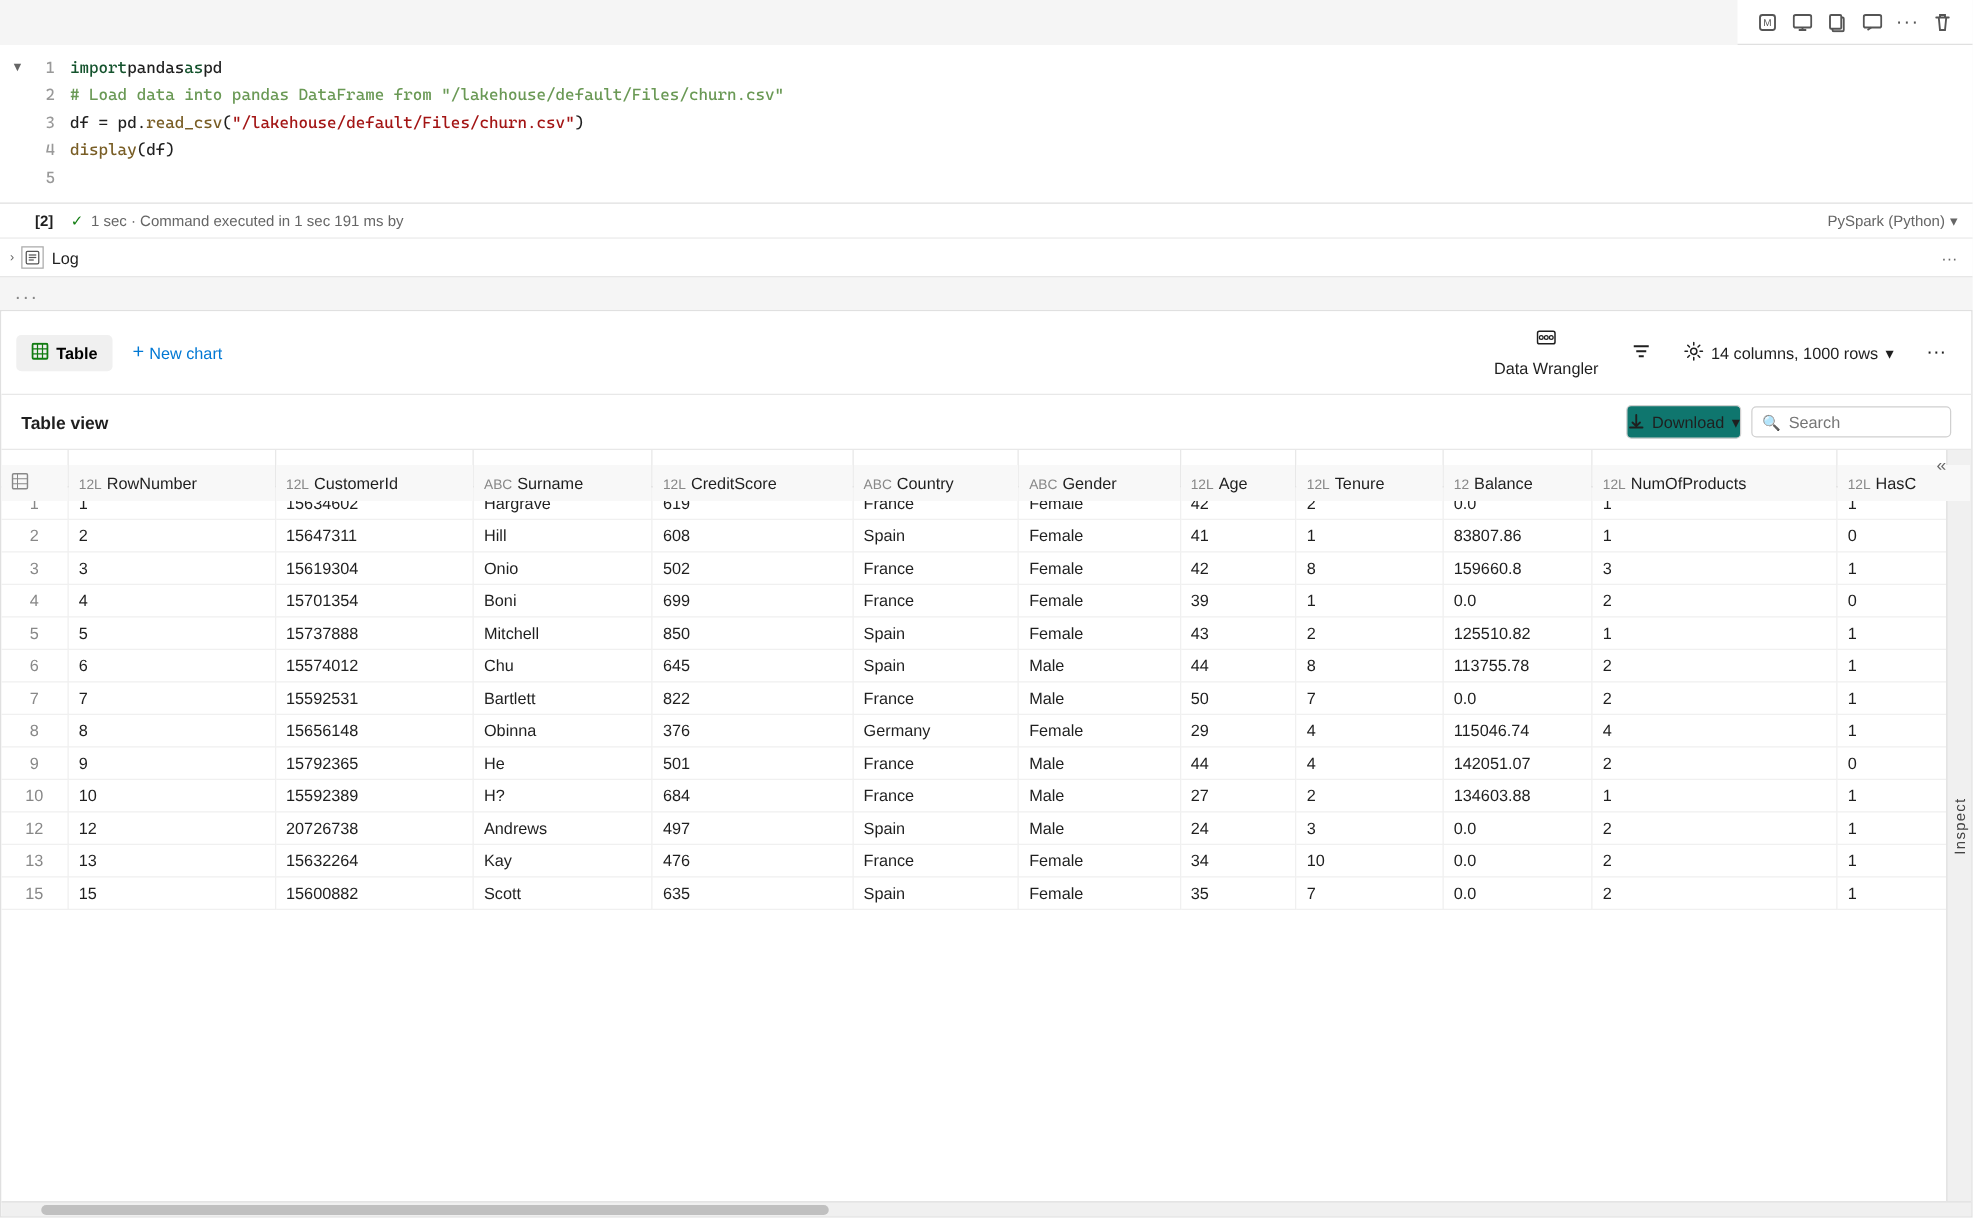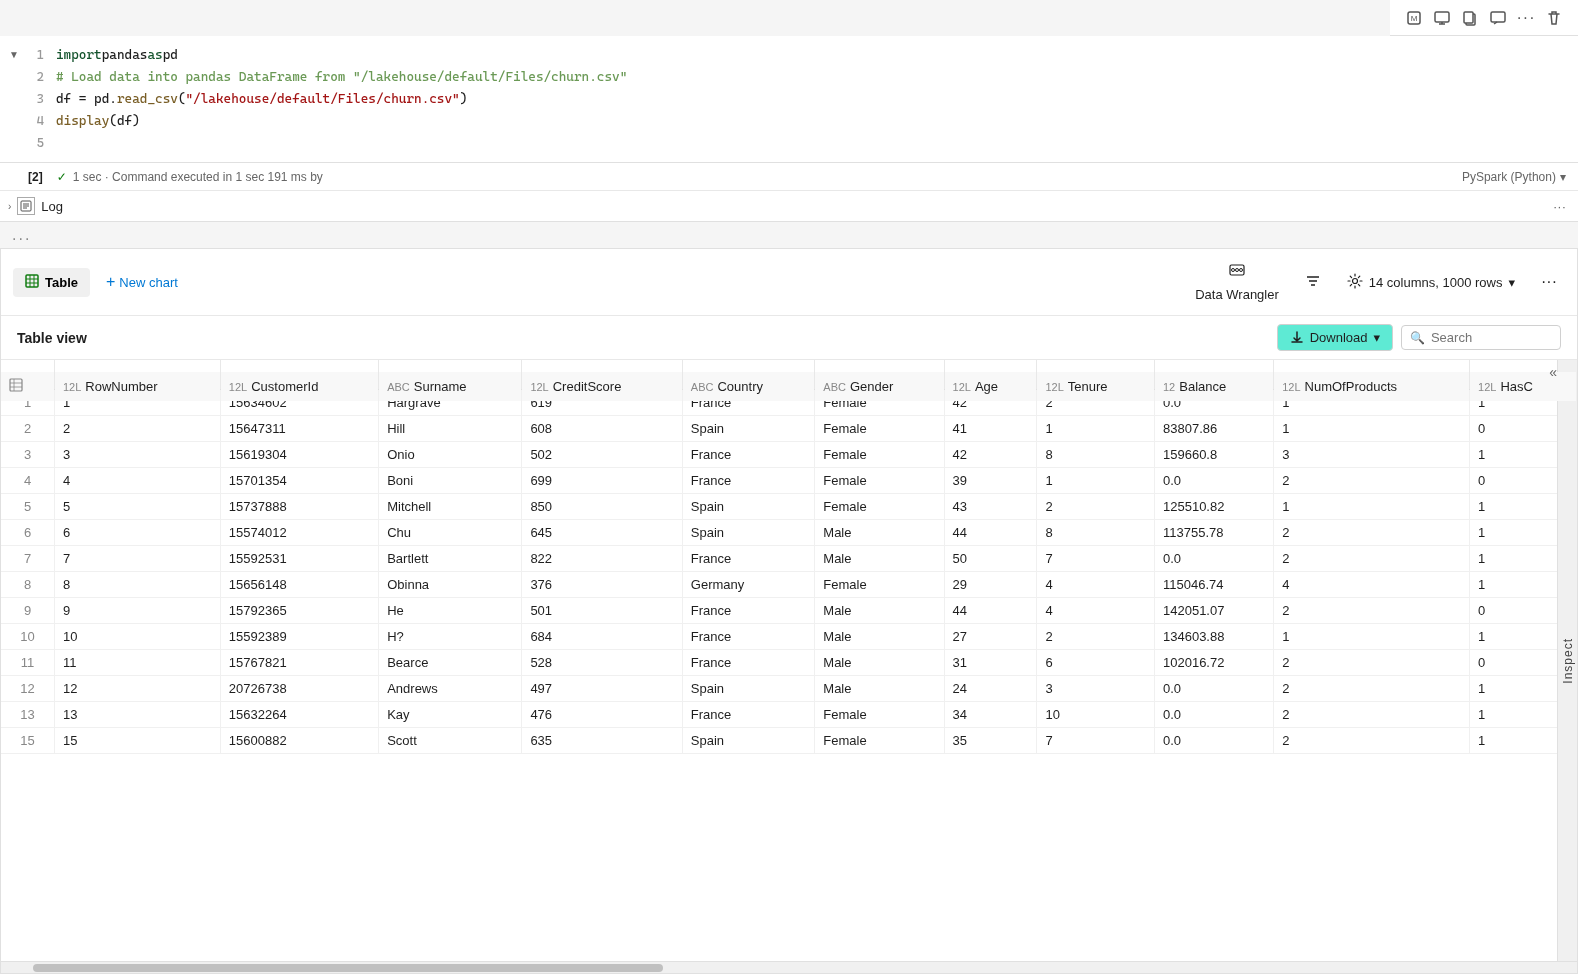--- a/index.html
+++ b/index.html
@@ -150,22 +150,22 @@
     
     .table-view-header {
       display: flex; align-items: center; justify-content: space-between;
       padding: 8px 16px;
       border-bottom: 1px solid #e8e8e8;
     }
     .table-view-title { font-weight: 600; font-size: 14px; color: #1f1f1f; }
     .table-actions { display: flex; align-items: center; gap: 8px; }
     .download-btn {
       display: flex; align-items: center; gap: 6px;
-      padding: 5px 12px; border-radius: 4px; border: 1px solid #d0d0d0;
-      background: #5eead4; cursor: pointer; font-size: 13px; color: #1f1f1f; justify-content: flex-end;
+      padding: 5px 0; border-radius: 4px; border: 1px solid #d0d0d0;
+      background: #0f766e; cursor: pointer; font-size: 13px; color: #1f1f1f; justify-content: flex-end;
     }
     .search-box {
       display: flex; align-items: center;
       border: 1px solid #d0d0d0; border-radius: 4px;
       padding: 4px 8px; background: #fff; width: 160px;
     }
     .search-icon { color: #666; margin-right: 6px; font-size: 12px; }
     .search-input {
       border: none; outline: none; font-size: 13px; color: #1f1f1f;
       width: 100%; background: transparent;
@@ -559,34 +559,20 @@
                 <td>684</td>
                 <td>France</td>
                 <td>Male</td>
                 <td>27</td>
                 <td>2</td>
                 <td>134603.88</td>
                 <td>1</td>
                 <td>1</td>
               </tr>
               <tr>
-                <td class="row-num-col">11</td>
-                <td>11</td>
-                <td>15767821</td>
-                <td>Bearce</td>
-                <td>528</td>
-                <td>France</td>
-                <td>Male</td>
-                <td>31</td>
-                <td>6</td>
-                <td>102016.72</td>
-                <td>2</td>
-                <td>0</td>
-              </tr>
-              <tr>
                 <td class="row-num-col">12</td>
                 <td>12</td>
                 <td>20726738</td>
                 <td>Andrews</td>
                 <td>497</td>
                 <td>Spain</td>
                 <td>Male</td>
                 <td>24</td>
                 <td>3</td>
                 <td>0.0</td>

